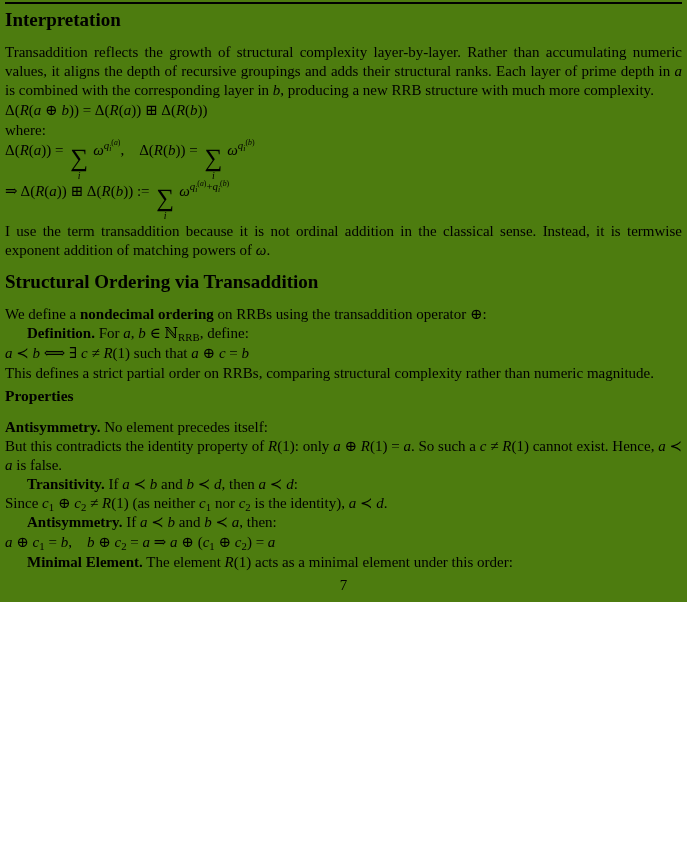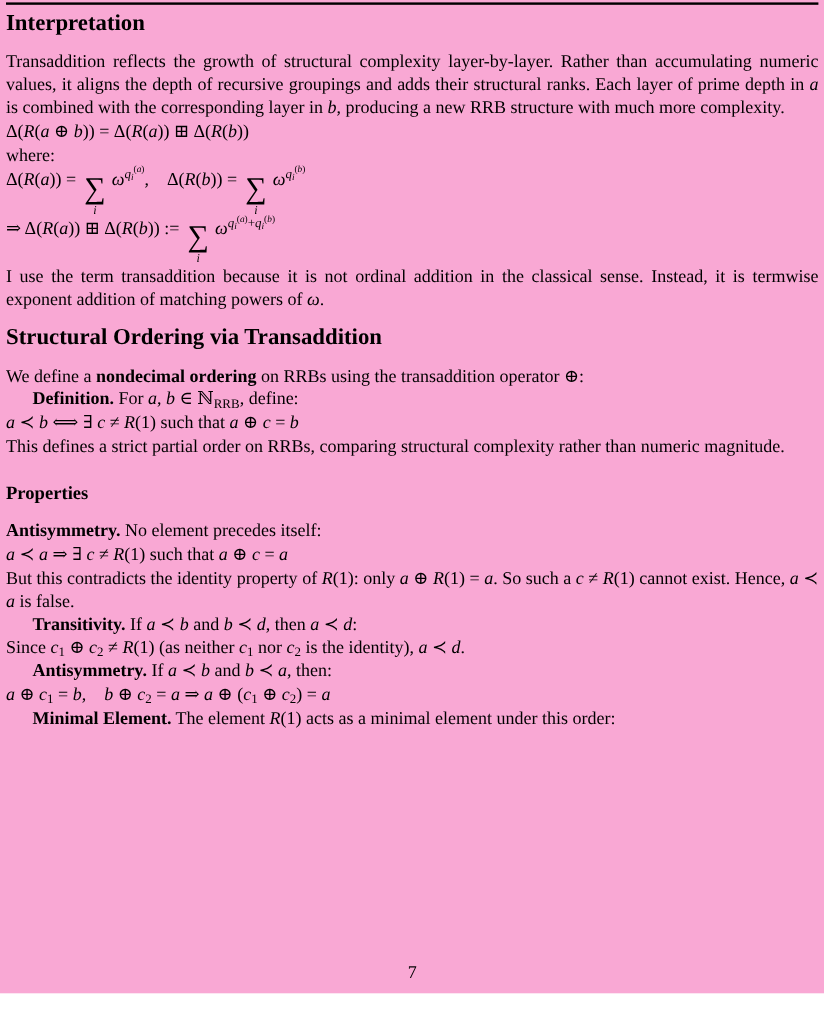--- a/index.html
+++ b/index.html
@@ -1,29 +1,29 @@
 <!DOCTYPE html>
 <html><head>
 <meta charset="utf-8">
 <style>
   html,body{margin:0;padding:0;background:#ffffff;}
   .page{
     position:relative;
-    width:687px;height:828px;
-    background:#f9a8d4;color:#000000;
+    width:687px;height:602px;
+    background:#4d7c0f;color:#000000;
     font-family:"Liberation Serif","DejaVu Serif",serif;
     font-size:15px;line-height:1.27;
     box-sizing:border-box;
     padding:0 5px;
     overflow:hidden;
   }
   .toprule{border-top:2.5px solid #000;margin:2px 0 5px;}
   h1.sec{font-size:19px;font-weight:bold;margin:4px 0 12px;line-height:1.15;}
   h1.sec.later{margin-top:4px;}
-  h2.sub{font-size:15.5px;font-weight:bold;margin:20px 0 13px;line-height:1.15;}
+  h2.sub{font-size:15.5px;font-weight:bold;margin:4px 0 13px;line-height:1.15;}
   p.para{margin:0;text-align:justify;}
   p.indent{text-indent:22px;}
   p.mb{margin-bottom:11px;}
   .eq{
     margin:1px 0;
     white-space:nowrap;
   }
   .eq i, .para i{font-style:italic;}
   sup,sub{font-size:72%;line-height:0;}
   sup{vertical-align:0.55em;}
@@ -73,21 +73,20 @@
   <p class="para indent"><b>Definition.</b> For <i>a</i>, <i>b</i> ∈ ℕ<sub>RRB</sub>, define:</p>
 
   <div class="eq"><i>a</i> ≺ <i>b</i> ⟺ ∃ <i>c</i> ≠ <i>R</i>(1) such that <i>a</i> ⊕ <i>c</i> = <i>b</i></div>
 
   <p class="para">This defines a strict partial order on RRBs, comparing structural complexity rather than numeric magnitude.</p>
 
   <h2 class="sub">Properties</h2>
 
   <p class="para"><b>Antisymmetry.</b> No element precedes itself:</p>
 
-  <div class="eq"><i>a</i> ≺ <i>a</i> ⇒ ∃ <i>c</i> ≠ <i>R</i>(1) such that <i>a</i> ⊕ <i>c</i> = <i>a</i></div>
 
   <p class="para">But this contradicts the identity property of <i>R</i>(1): only <i>a</i> ⊕ <i>R</i>(1) = <i>a</i>. So such a <i>c</i> ≠ <i>R</i>(1) cannot exist. Hence, <i>a</i> ≺ <i>a</i> is false.</p>
   <p class="para indent"><b>Transitivity.</b> If <i>a</i> ≺ <i>b</i> and <i>b</i> ≺ <i>d</i>, then <i>a</i> ≺ <i>d</i>:</p>
 
 
   <p class="para">Since <i>c</i><sub>1</sub> ⊕ <i>c</i><sub>2</sub> ≠ <i>R</i>(1) (as neither <i>c</i><sub>1</sub> nor <i>c</i><sub>2</sub> is the identity), <i>a</i> ≺ <i>d</i>.</p>
   <p class="para indent"><b>Antisymmetry.</b> If <i>a</i> ≺ <i>b</i> and <i>b</i> ≺ <i>a</i>, then:</p>
 
   <div class="eq"><i>a</i> ⊕ <i>c</i><sub>1</sub> = <i>b</i>, <i>b</i> ⊕ <i>c</i><sub>2</sub> = <i>a</i> ⇒ <i>a</i> ⊕ (<i>c</i><sub>1</sub> ⊕ <i>c</i><sub>2</sub>) = <i>a</i></div>
 

